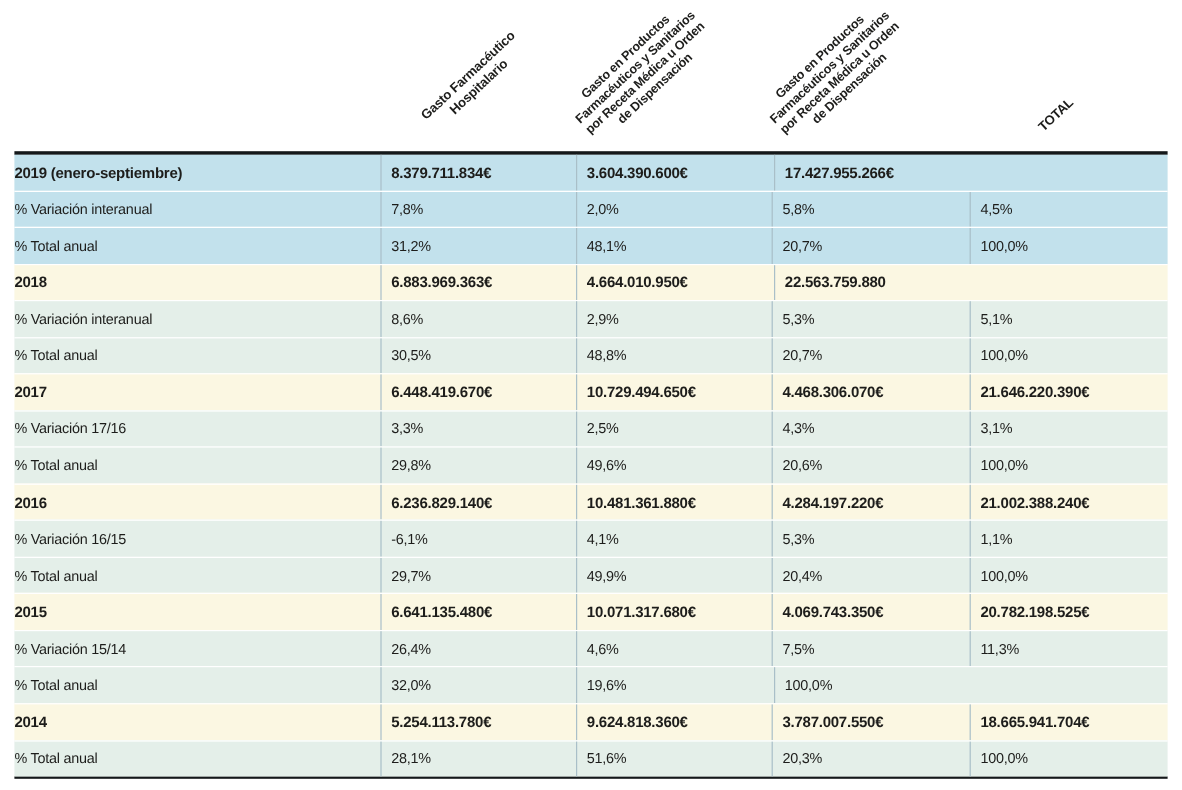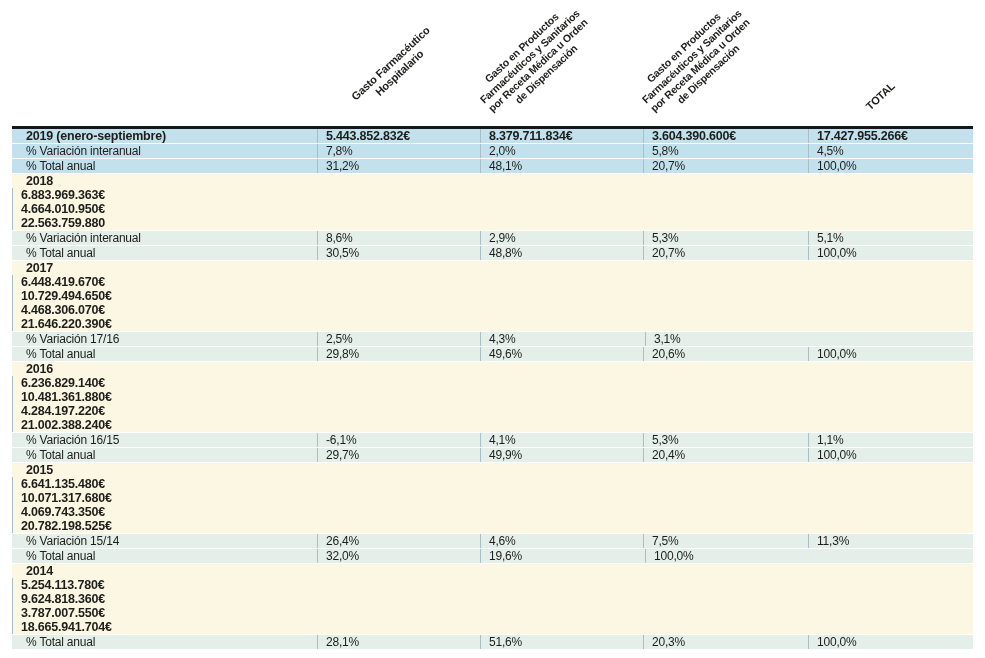--- a/index.html
+++ b/index.html
@@ -24,24 +24,24 @@
     border-top:3px solid var(--border_dark,#14181a);
     border-bottom:2px solid var(--border_dark,#14181a);
   }
   .tbody{display:flex;flex-direction:column;height:518px;}
   .row{flex:1;display:flex;align-items:stretch;box-sizing:border-box;}
   .row + .row{border-top:1px solid #ffffff;text-align:center;}
   .cell{
     display:flex;align-items:center;box-sizing:border-box;
     font-size:12px;overflow:hidden;white-space:nowrap;
   }
-  .c-label{width:305px;padding-left:14px;}
+  .c-label{width:305px;}
   .c-val{border-left:1px solid var(--grid,#a9bfc8);padding-left:8px;}
   .w163{width:163px;} .w165{width:165px;}
-  .row.theme-cream{background:var(--cream,#fbf7e2);flex-direction:column;}
+  .row.theme-cream{background:var(--cream,#fbf7e2);}
   .row.theme-mint{background:var(--mint,#e4efe9);}
   .row.theme-blue{background:var(--blue,#c2e1ec);}
   .row.year .cell{font-weight:700;font-size:12.5px;}
 </style>
 </head>
 <body>
 
 <div class="stage">
   <div class="thead">
       <div class="rot h1">
@@ -61,21 +61,20 @@
         <div>de Dispensación</div>
       </div>
       <div class="rot h4">
         <div>TOTAL</div>
       </div>
     </div>
   <div class="tbl">
     <div class="tbody">
         <div class="row year theme-blue">
           <div class="cell c-label">2019 (enero-septiembre)</div>
-          <div class="cell c-val w163">5.443.852.832€</div>
           <div class="cell c-val w163">8.379.711.834€</div>
           <div class="cell c-val w165">3.604.390.600€</div>
           <div class="cell c-val w165">17.427.955.266€</div>
         </div>
         <div class="row pct theme-blue">
           <div class="cell c-label">% Variación interanual</div>
           <div class="cell c-val w163">7,8%</div>
           <div class="cell c-val w163">2,0%</div>
           <div class="cell c-val w165">5,8%</div>
           <div class="cell c-val w165">4,5%</div>
@@ -109,20 +108,21 @@
         </div>
         <div class="row year theme-cream">
           <div class="cell c-label">2017</div>
           <div class="cell c-val w163">6.448.419.670€</div>
           <div class="cell c-val w163">10.729.494.650€</div>
           <div class="cell c-val w165">4.468.306.070€</div>
           <div class="cell c-val w165">21.646.220.390€</div>
         </div>
         <div class="row pct theme-mint">
           <div class="cell c-label">% Variación 17/16</div>
+          <div class="cell c-val w163">3,3%</div>
           <div class="cell c-val w163">2,5%</div>
           <div class="cell c-val w165">4,3%</div>
           <div class="cell c-val w165">3,1%</div>
         </div>
         <div class="row pct theme-mint">
           <div class="cell c-label">% Total anual</div>
           <div class="cell c-val w163">29,8%</div>
           <div class="cell c-val w163">49,6%</div>
           <div class="cell c-val w165">20,6%</div>
           <div class="cell c-val w165">100,0%</div>

